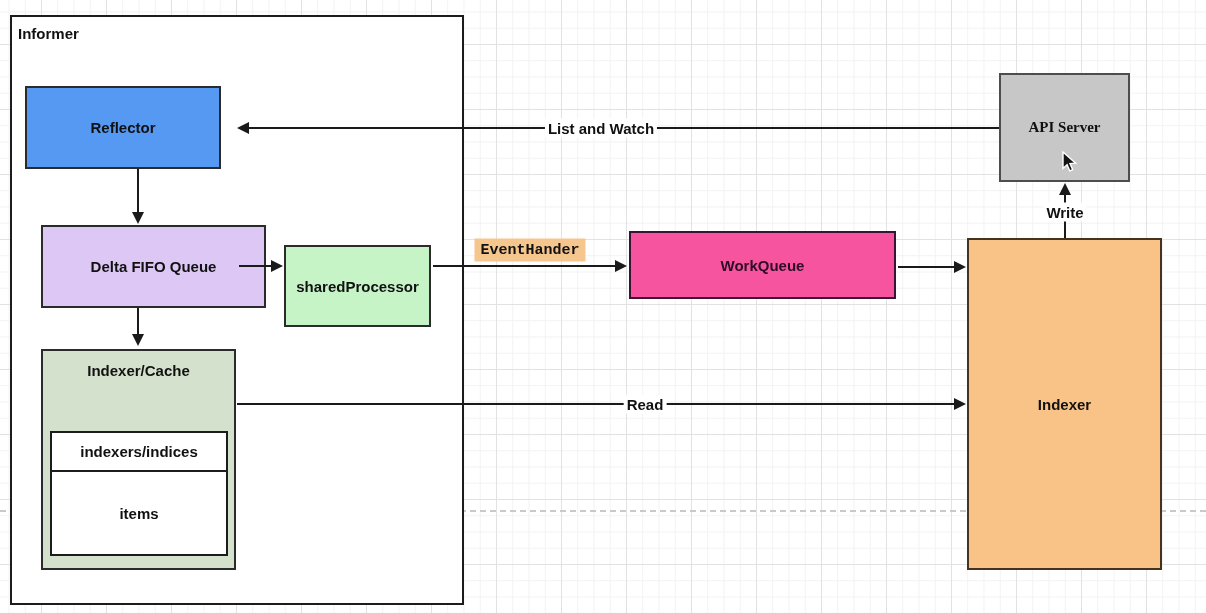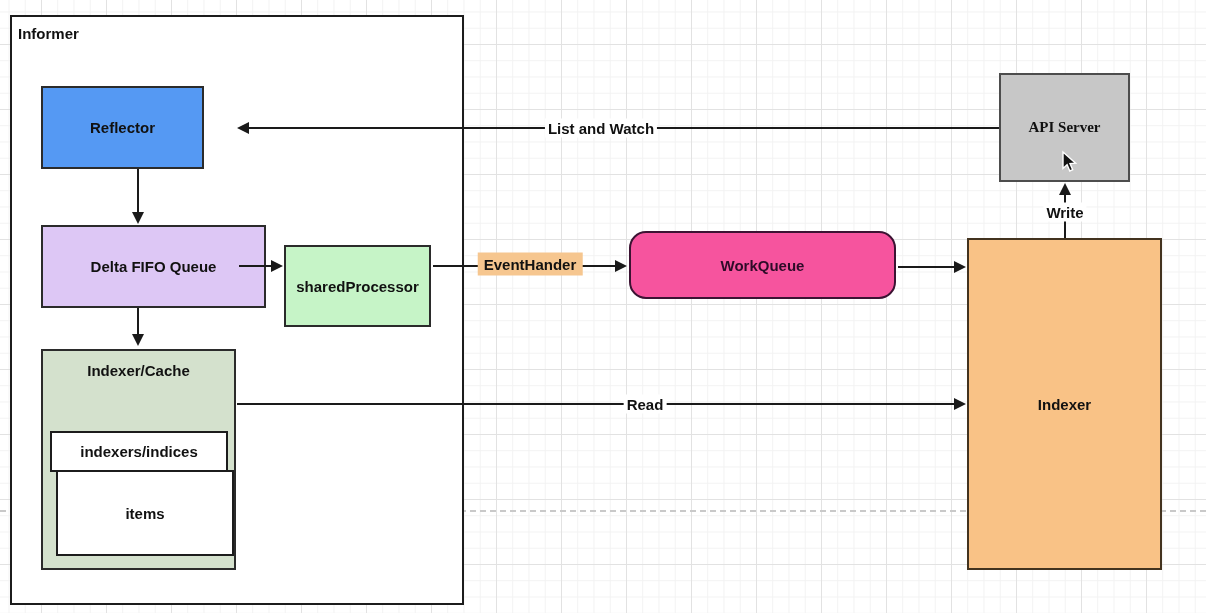--- a/index.html
+++ b/index.html
@@ -67,28 +67,28 @@
     padding: 1px 3px;
     font-size: 15px;
     font-weight: 700;
     color: #111;
     white-space: nowrap;
     z-index: 6;
   }
 
   .edge-label.highlight { padding: 3px 6px; }
 
-  #reflector        { left: 41px;  top: 86px;  width: 163px; height: 83px;  }
+  #reflector        { left: 25px;  top: 86px;  width: 196px; height: 83px;  }
   #delta-fifo       { left: 41px;  top: 225px; width: 225px; height: 83px;  }
   #shared-processor { left: 284px; top: 225px; width: 147px; height: 82px;  }
   #indexer-cache    { left: 41px;  top: 349px; width: 195px; height: 221px; }
   #indexers-indices { left: 50px;  top: 431px; width: 178px; height: 41px;  border-color: #1c1c1c; }
-  #items            { left: 56px;  top: 470px; width: 178px; height: 86px;  border-color: #1c1c1c; }
+  #items            { left: 50px;  top: 470px; width: 178px; height: 86px;  border-color: #1c1c1c; }
   #api-server       { left: 999px; top: 73px;  width: 131px; height: 109px; border-color: #4d4d4d; }
-  #work-queue       { left: 629px; top: 231px; width: 267px; height: 68px;  color: #2e0b28; border-color: #3c1333; border-radius: 17px; }
+  #work-queue       { left: 629px; top: 231px; width: 267px; height: 68px;  color: #2e0b28; border-color: #3c1333; }
   #worker           { left: 967px; top: 238px; width: 195px; height: 332px; border-color: #43331f; }
   #informer         { left: 10px;  top: 15px;  width: 454px; height: 590px; border-color: #1c1c1c; }
 
   .cursor { position: absolute; left: 1058px; top: 149px; z-index: 9; }
 </style>
 </head>
 <body>
 
 <div class="stage">
 
@@ -139,21 +139,21 @@
   <span class="edge-label" style="left:601px; top:128px;">List and Watch</span>
 
   <div class="line vline" style="left:137px; top:169px; height:45px;"></div>
   <div class="ah ah-down" style="left:132px; top:212px;"></div>
 
   <div class="line hline" style="left:239px; top:265px; width:34px;"></div>
   <div class="ah ah-right" style="left:271px; top:260px;"></div>
 
   <div class="line hline" style="left:433px; top:265px; width:184px;"></div>
   <div class="ah ah-right" style="left:615px; top:260px;"></div>
-  <span class="edge-label highlight" style="left: 530px; top: 264px; background-color: rgb(246, 198, 143);">EventHander</span>
+  <span class="edge-label highlight" style="left: 530px; top: 250px; background-color: rgb(246, 198, 143); font-family: Liberation Mono, monospace;">EventHander</span>
 
   <div class="line hline" style="left:898px; top:266px; width:58px;"></div>
   <div class="ah ah-right" style="left:954px; top:261px;"></div>
 
   <div class="line vline" style="left:137px; top:308px; height:28px;"></div>
   <div class="ah ah-down" style="left:132px; top:334px;"></div>
 
   <div class="line hline" style="left:237px; top:403px; width:719px;"></div>
   <div class="ah ah-right" style="left:954px; top:398px;"></div>
   <span class="edge-label" style="left:645px; top:404px;">Read</span>

